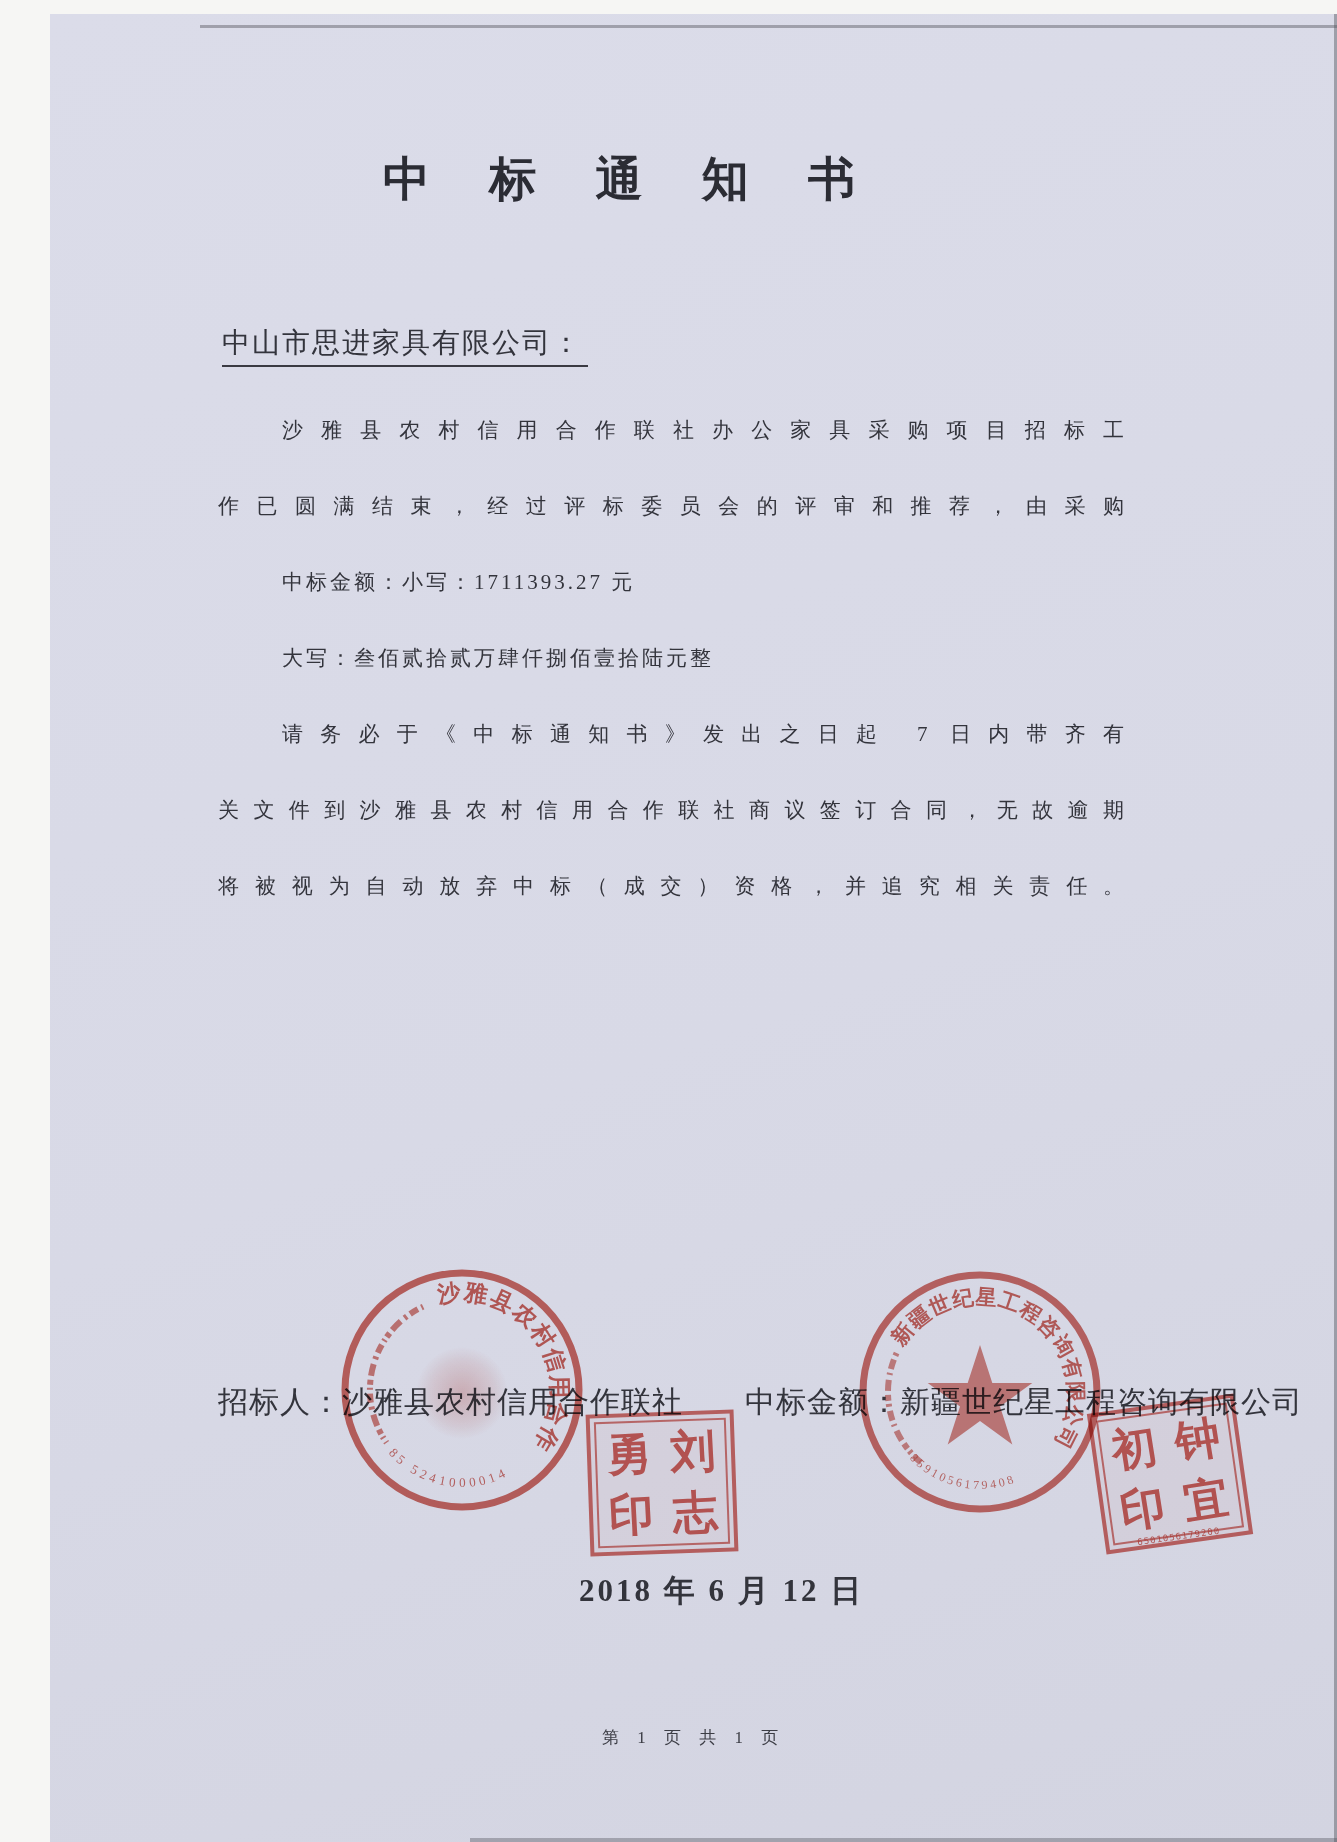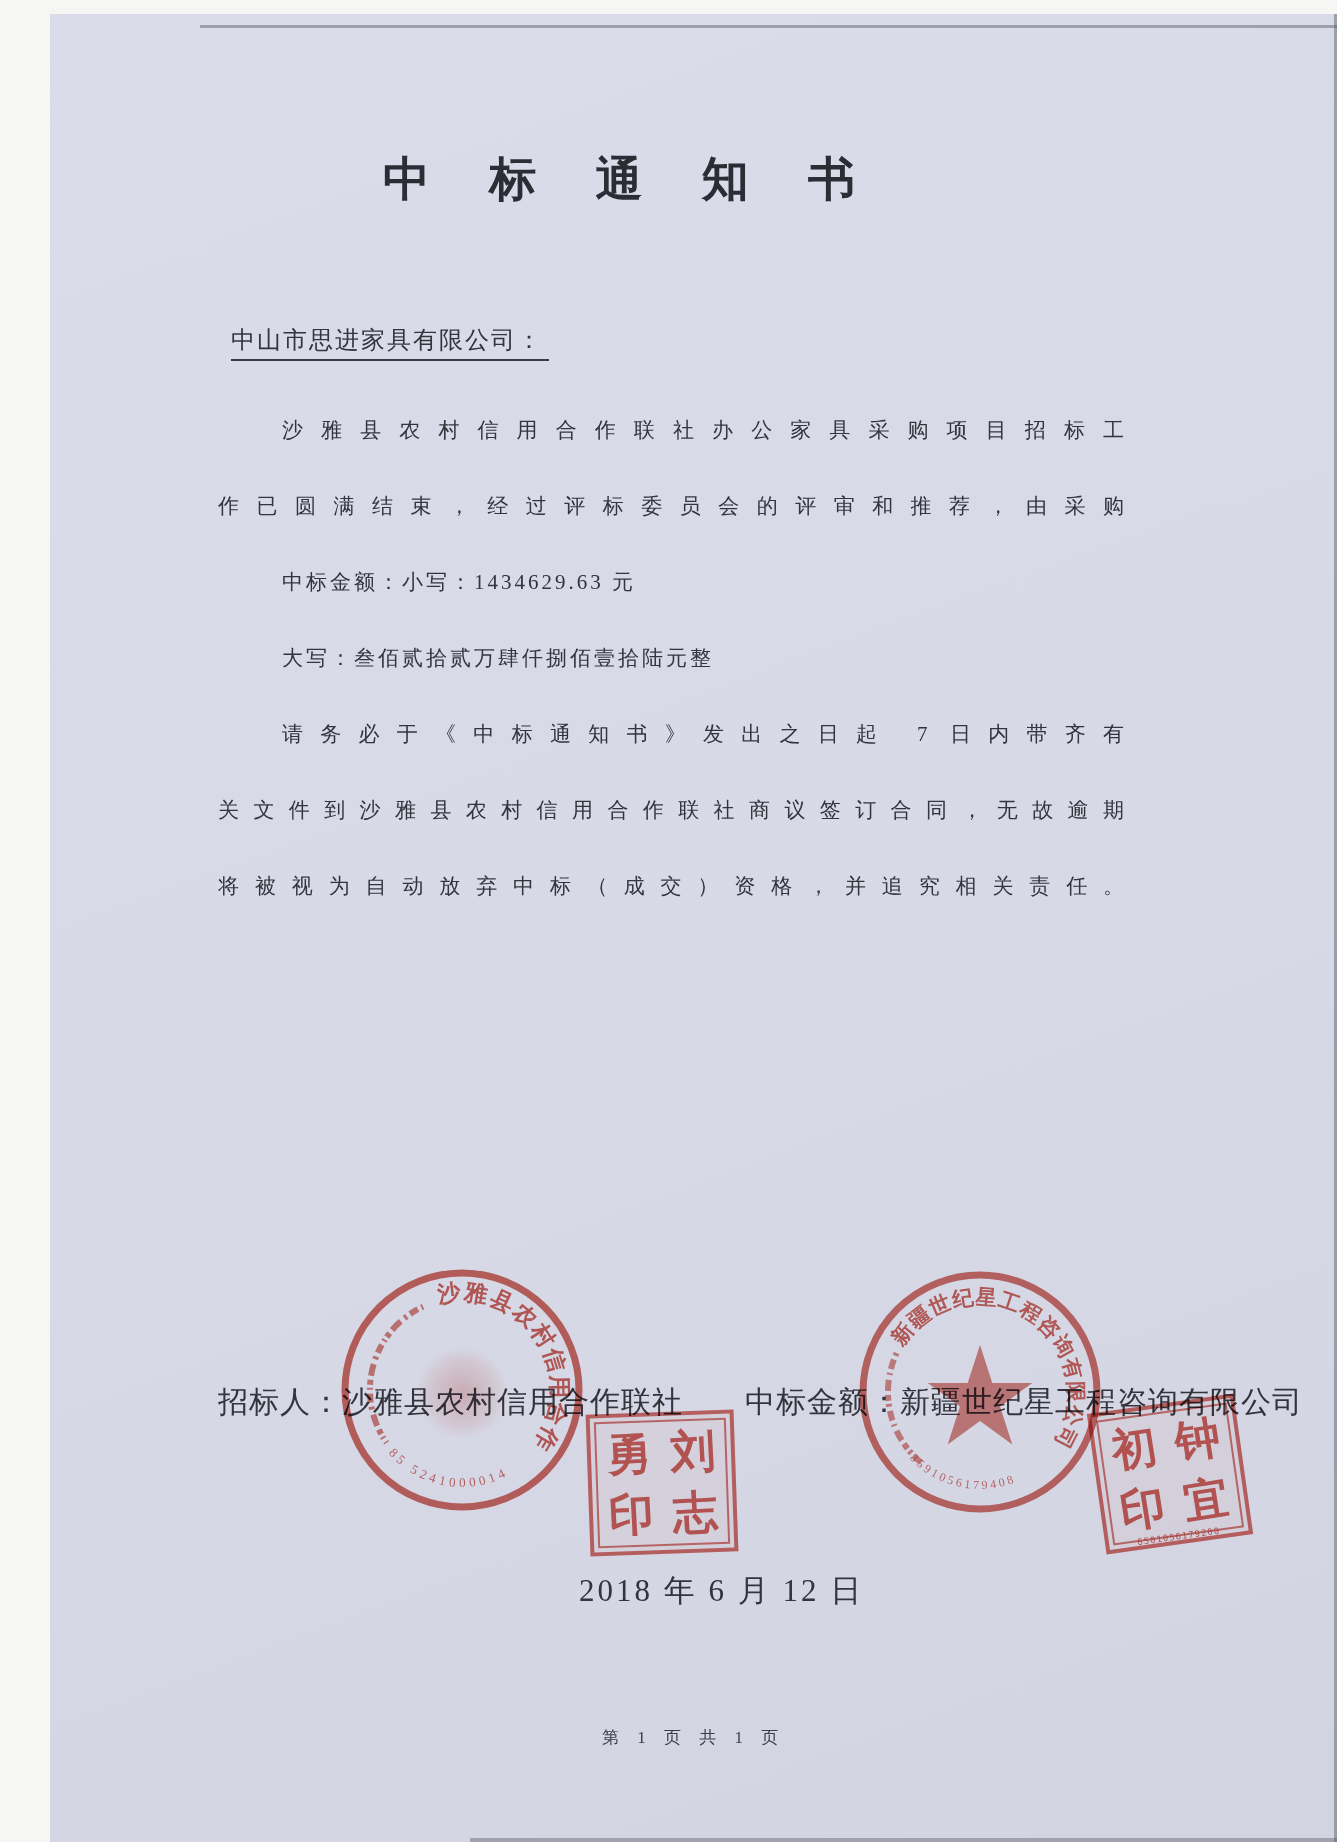--- a/index.html
+++ b/index.html
@@ -18,42 +18,42 @@
   .edge-bottom{position:absolute;left:420px;right:0;bottom:0;height:4px;background:#55565e;opacity:.4;}
 
   .title{
     position:absolute;left:333px;top:134px;width:472px;
     display:flex;justify-content:space-between;
     font-size:47px;font-weight:bold;color:#2b2c34;white-space:nowrap;
   }
   .title span{display:inline-block;}
 
   .recipient{
-    position:absolute;left:181px;top:310px;
-    font-size:24px;letter-spacing:2px;text-decoration:underline;
+    position:absolute;left:172px;top:310px;
+    font-size:28px;letter-spacing:2px;text-decoration:underline;
   }
   .recipient .u{border-bottom:2px solid #3a3a42;padding:0 6px 3px 0;display:inline-block;}
 
   .body-block{position:absolute;left:168px;top:378px;width:906px;}
   .bline{
     height:76px;line-height:76px;font-size:21px;white-space:nowrap;
     letter-spacing:3px;
   }
   .bline.just{white-space:normal;text-align:justify;text-align-last:justify;letter-spacing:0;}
   .bline.ind{padding-left:64px;}
 
   .sigline{
     position:absolute;left:168px;top:1368px;width:960px;
     font-size:30px;letter-spacing:1px;white-space:nowrap;
   }
   .sig-gap{display:inline-block;width:62px;}
 
   .dateline{
     position:absolute;left:0;right:0;top:1556px;text-align:center;
-    font-size:31px;letter-spacing:3px;padding-left:56px;
+    font-size:31px;letter-spacing:3px;padding-left:56px;font-weight:bold;
   }
   .footer{
     position:absolute;left:0;right:0;top:1712px;text-align:center;
     font-size:17px;letter-spacing:7px;color:#3c3d45;
   }
 
   
   .stamp{position:absolute;mix-blend-mode:multiply;}
   .round-stamp{width:260px;height:260px;}
   .sq-stamp{
@@ -98,21 +98,21 @@
       <span>书</span>
     </div>
 
     <div class="recipient">
       <span class="u">中山市思进家具有限公司：</span>
     </div>
 
     <div class="body-block">
       <div class="bline just ind">沙雅县农村信用合作联社办公家具采购项目招标工</div>
       <div class="bline just">作已圆满结束，经过评标委员会的评审和推荐，由采购</div>
-      <div class="bline ind">中标金额：小写：1434629.63 元</div>
+      <div class="bline ind">中标金额：小写：1711393.27 元</div>
       <div class="bline ind">大写：叁佰贰拾贰万肆仟捌佰壹拾陆元整</div>
       <div class="bline just ind">请务必于《中标通知书》发出之日起 7 日内带齐有</div>
       <div class="bline just">关文件到沙雅县农村信用合作联社商议签订合同，无故逾期</div>
       <div class="bline just">将被视为自动放弃中标（成交）资格，并追究相关责任。</div>
     </div>
 
     <div class="sigline">
       <span>招标人：</span><span>沙雅县农村信用合作联社</span><span class="sig-gap"></span><span>中标金额：</span><span>新疆世纪星工程咨询有限公司</span>
     </div>
 

